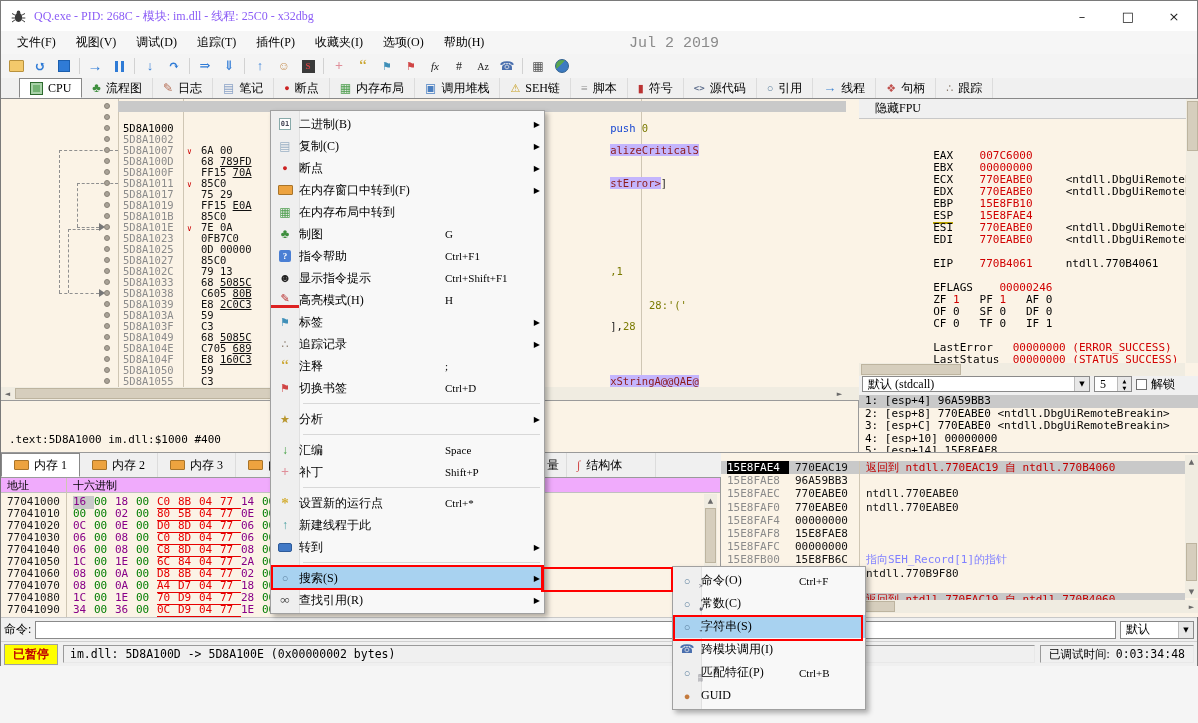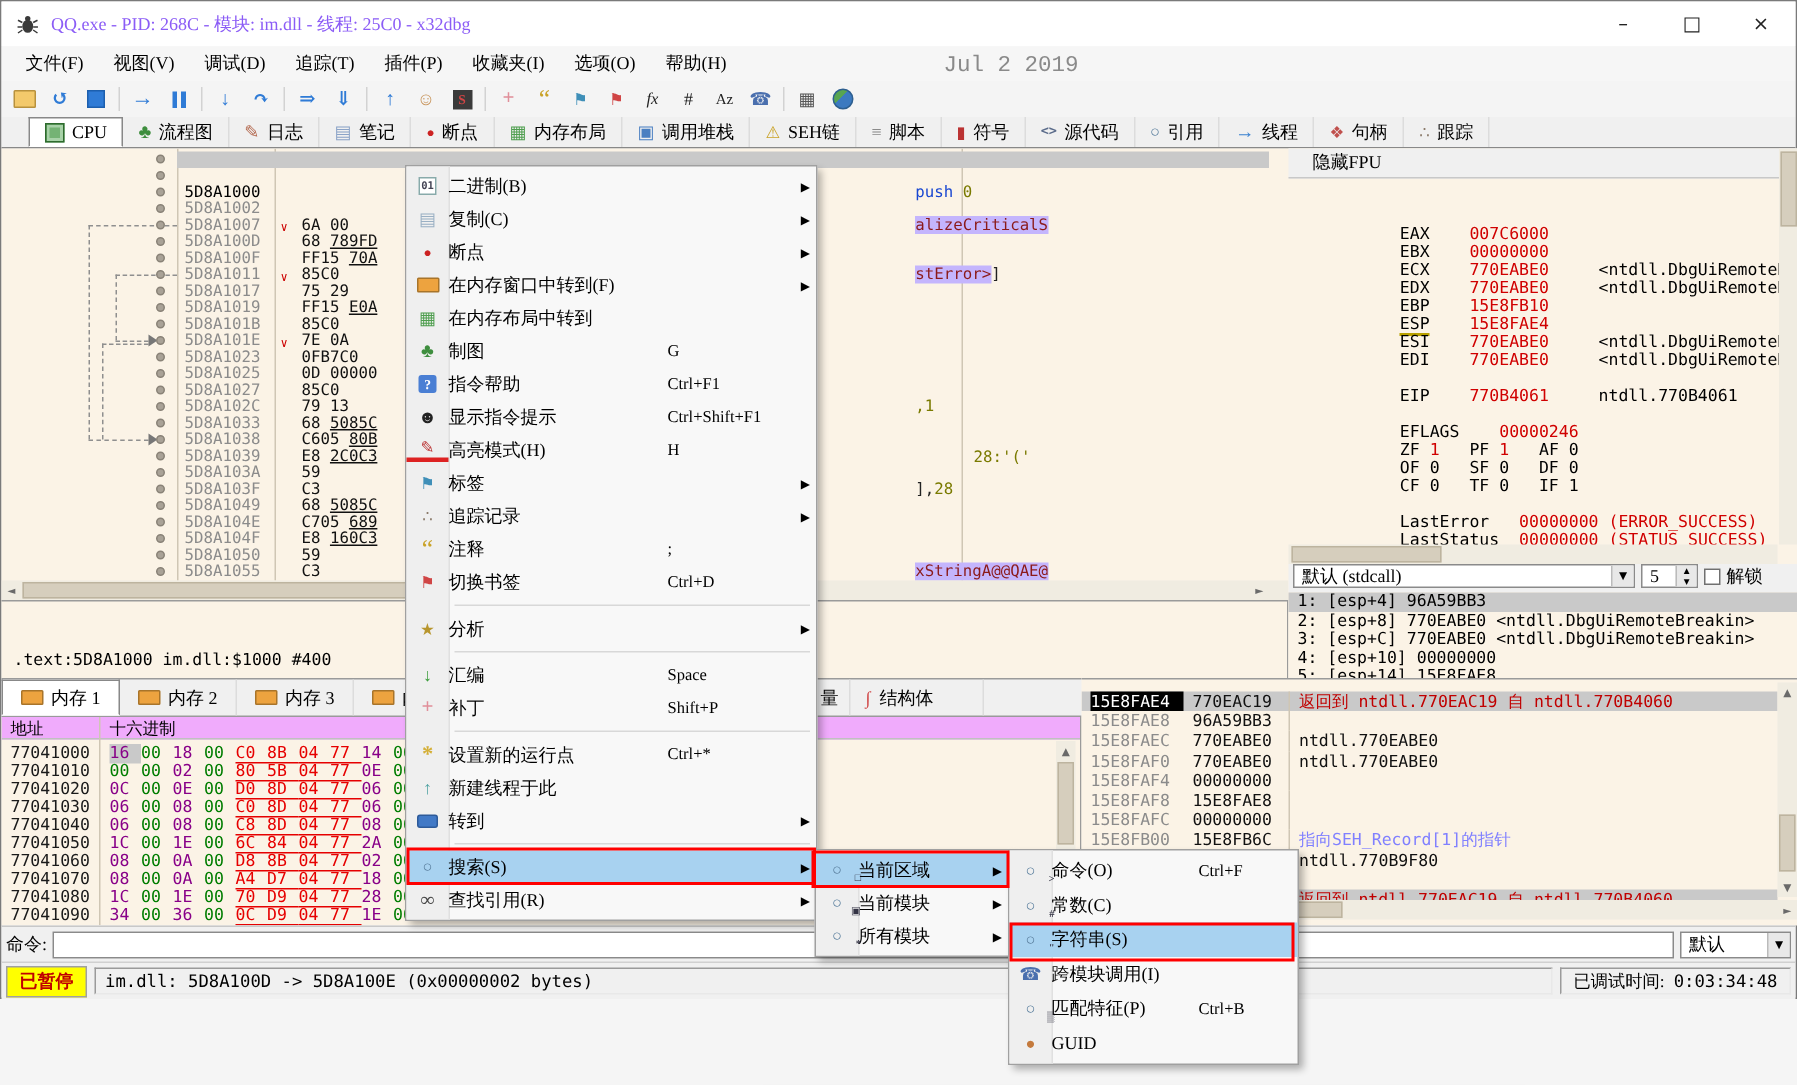--- a/index.html
+++ b/index.html
@@ -1230,40 +1230,20 @@
       </div>
 
       <div class="cm-row" data-sub="1">
         <span class="cm-ic" data-icon="binoculars"></span>
         <span class="cm-lb">查找引用(R)</span>
         <span class="cm-sc"></span>
         <span class="cm-ar"></span>
       </div>
     </div>
 
-  <div class="popmenu submenu1">
-
-      <div class="cm-row" data-hl="1" data-sub="1">
-        <span class="cm-ic" data-icon="search-region"></span>
-        <span class="cm-lb">当前区域</span>
-        <span class="cm-ar"></span>
-      </div>
-
-      <div class="cm-row" data-sub="1">
-        <span class="cm-ic" data-icon="search-module"></span>
-        <span class="cm-lb">当前模块</span>
-        <span class="cm-ar"></span>
-      </div>
-
-      <div class="cm-row" data-sub="1">
-        <span class="cm-ic" data-icon="search-all"></span>
-        <span class="cm-lb">所有模块</span>
-        <span class="cm-ar"></span>
-      </div>
-    </div>
 
   <div class="popmenu submenu2">
 
       <div class="cm-row">
         <span class="cm-ic" data-icon="search-cmd"></span>
         <span class="cm-lb">命令(O)</span>
         <span class="cm-sc">Ctrl+F</span>
         <span class="cm-ar"></span>
       </div>
 

